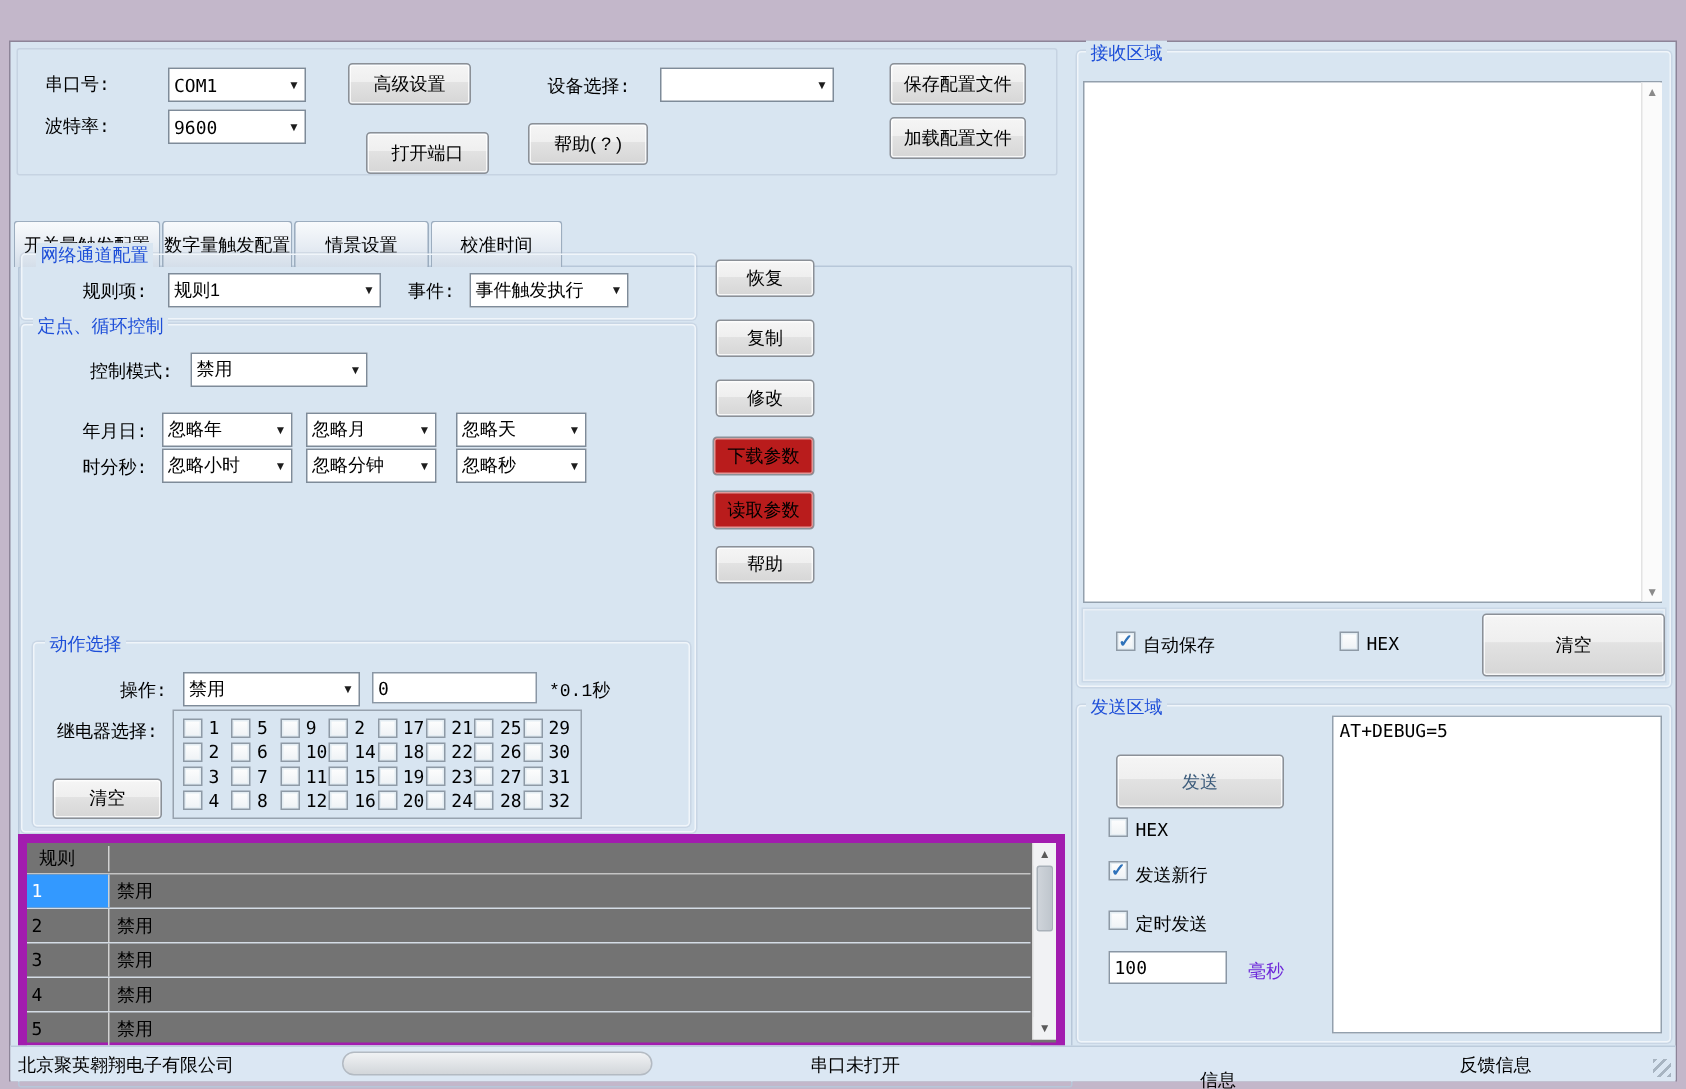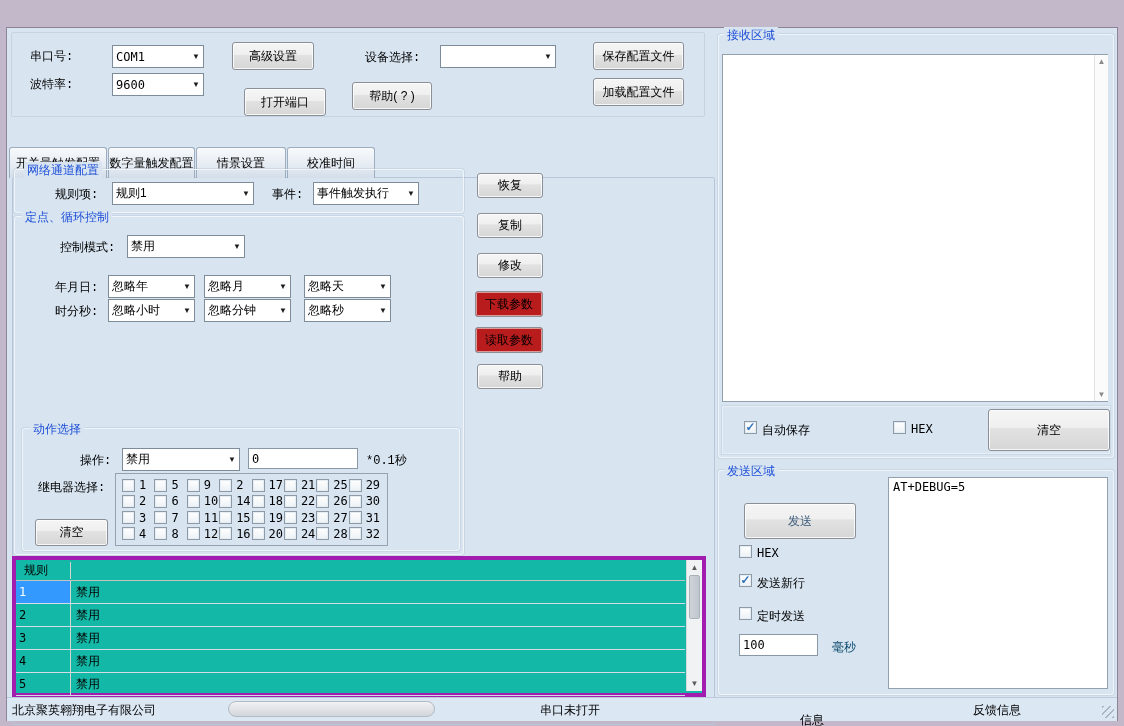--- a/index.html
+++ b/index.html
@@ -49,21 +49,21 @@
     background:linear-gradient(180deg,#f8fafc,#e6ecf3 55%,#d4dee9);display:flex;align-items:center;justify-content:center;font-size:12px;color:#000;}
   .tab.active{height:37px;background:linear-gradient(180deg,#ffffff,#f3f8fc 65%,#dde9f3);position:relative;z-index:3;}
   .tab:nth-child(1){width:98px;}.tab:nth-child(2){width:87px;}.tab:nth-child(3){width:90px;}.tab:nth-child(4){width:88px;}.tab:nth-child(5){width:88px;}
   #tabpage{position:absolute;left:12px;top:177px;width:701px;height:546px;border:1px solid #b7c7d9;border-radius:2px;}
   
   #relay-box{position:absolute;border:1px solid #97a2ae;background:#d8e5f1;
     display:grid;grid-template-columns:repeat(8,1fr);grid-auto-flow:column;grid-template-rows:repeat(4,1fr);padding:3px 6px;box-sizing:border-box;}
   .relay-cell{display:flex;align-items:center;gap:4px;font-family:"DejaVu Sans Mono",monospace;font-size:12px;}
   .relay-cell .rcb{position:static;width:13px;height:13px;box-sizing:border-box;border:1px solid #8e9aa6;background:linear-gradient(180deg,#fefefe,#eef2f5);box-shadow:inset 0 0 0 1px #e4edf3;flex:none;}
   
-  #rules-table{position:absolute;background:#14b8a6;border:4px solid #a21caf;}
+  #rules-table{position:absolute;background:#737373;border:6px solid #a21caf;}
   .thead{display:flex;height:20px;border-bottom:1px solid #c4c4c4;font-size:12px;align-items:center;}
   .th1{width:55px;padding-left:8px;box-sizing:border-box;border-right:1px solid #d2d2d2;}
   .th2{flex:1;padding-left:8px;}
   .trow{display:flex;height:22px;border-bottom:1px solid #d4dce5;font-size:12px;}
   .td1{width:55px;box-sizing:border-box;border-right:1px solid #d2d2d2;display:flex;align-items:center;padding-left:3px;font-family:"DejaVu Sans Mono",monospace;}
   .td2{flex:1;display:flex;align-items:center;padding-left:5px;}
   .td1.sel{background:#3399ff;color:#fff;}
   .vscroll{position:absolute;width:15px;background:#f1f2f4;border-left:1px solid #d9d9d9;display:flex;flex-direction:column;}
   .vscroll .sbtn{height:15px;display:flex;align-items:center;justify-content:center;font-size:8px;color:#5a5a5a;background:#f1f2f4;}
   .vscroll .thumb{height:42px;margin:0 2px;background:linear-gradient(90deg,#cfd4da,#bfc6cd);border:1px solid #a9b1b9;border-radius:2px;}
@@ -365,21 +365,21 @@
   <div class="textarea" style="left:888px;top:477px;width:220px;height:212px;">AT+DEBUG=5</div>
   <span class="cb" style="left:739px;top:545px;"></span>
   <div class="lbl mono" style="left:757px;top:546px;">HEX</div>
   <span class="cb checked" style="left:739px;top:574px;">
       <span class="tick">✓</span>
     </span>
   <div class="lbl" style="left:757px;top:575px;">发送新行</div>
   <span class="cb" style="left:739px;top:607px;"></span>
   <div class="lbl" style="left:757px;top:608px;">定时发送</div>
   <input class="input" style="left: 739px; top: 634px; width: 79px; height: 22px;" value="100">
-  <div class="lbl" style="left:832px;top:639px;color:#0c4a6e;">毫秒</div>
+  <div class="lbl" style="left:832px;top:639px;color:#6d28d9;">毫秒</div>
 
   <div id="statusbar">
     <div class="lbl" style="left:5px;top:4px;">北京聚英翱翔电子有限公司</div>
     <div id="progressbar"></div>
     <div class="lbl" style="left:533px;top:4px;">串口未打开</div>
     <div class="lbl" style="left:793px;top:14px;">信息</div>
     <div class="lbl" style="left:966px;top:4px;">反馈信息</div>
     <div id="grip"></div>
   </div>
 

